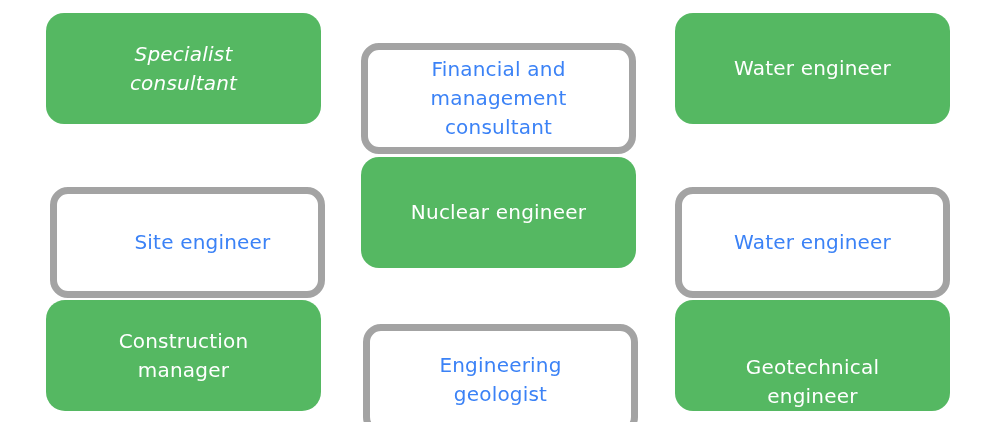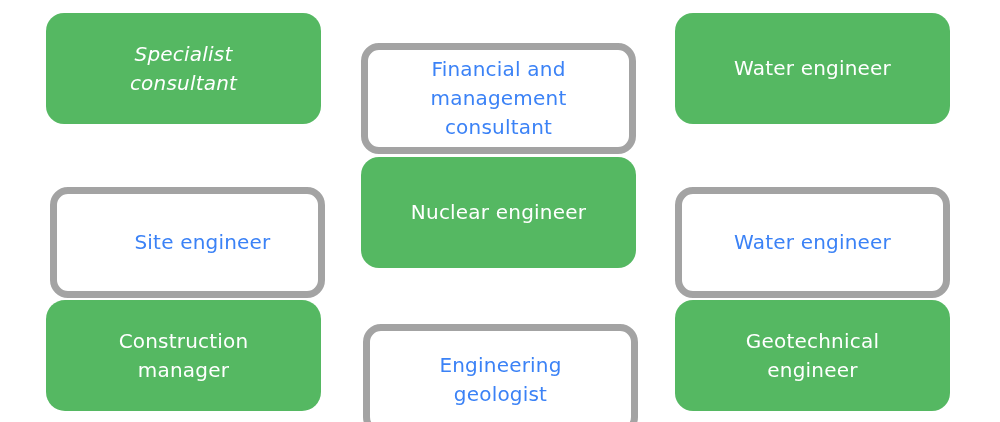--- a/index.html
+++ b/index.html
@@ -76,16 +76,16 @@
 <div class="box filled" style="left:46px; top:300px;border-radius:19px;">
   <span class="label">Construction
 manager</span>
 </div>
 
 <div class="box outlined" style="left:363px; top:294px;">
   <span class="label">Engineering
 geologist</span>
 </div>
 
-<div class="box filled" style="left:675px; top:300px;">
+<div class="box filled" style="left:675px; top:300px;align-items:flex-end;">
   <span class="label">Geotechnical
 engineer</span>
 </div>
 
 </body></html>

